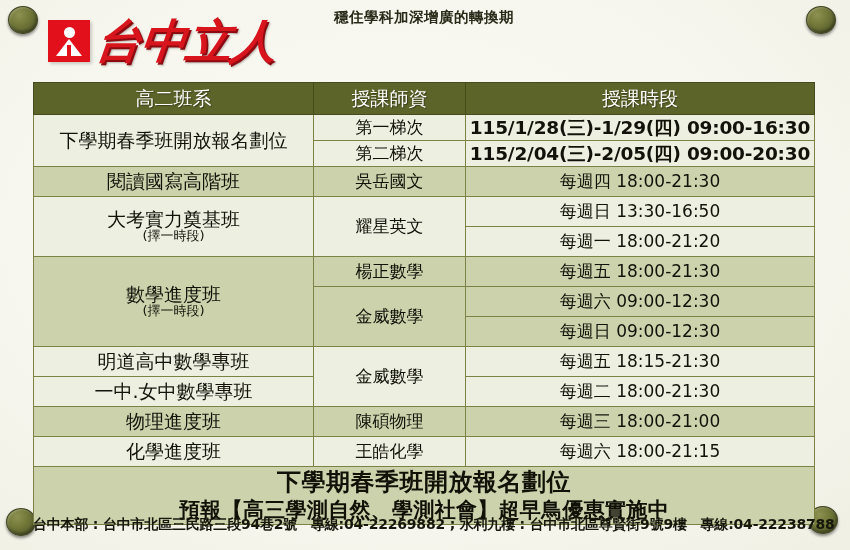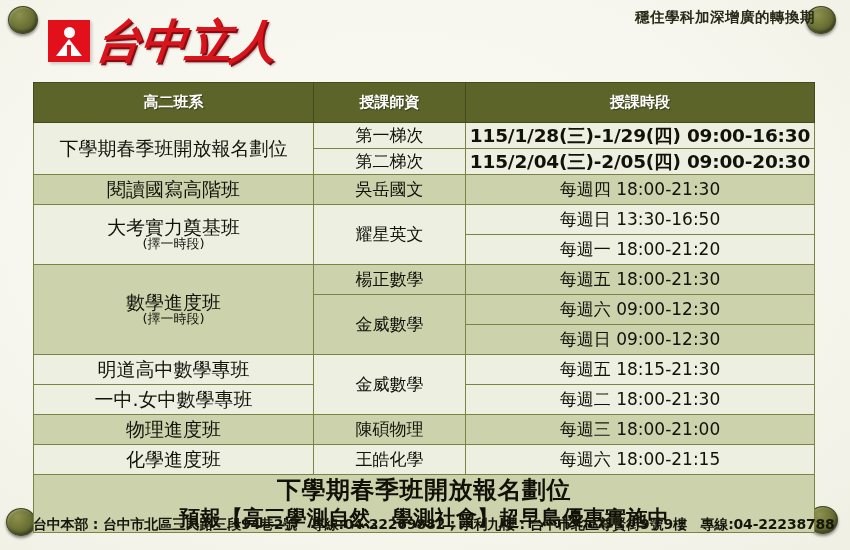--- a/index.html
+++ b/index.html
@@ -62,22 +62,22 @@
     font-size: 46px; font-weight: 700;
     color: #d8141d;
     letter-spacing: -1px;
     font-style: italic;
     text-shadow: 2px 2px 0 #8d0b10, 3px 3px 2px rgba(0,0,0,0.25);
     line-height: 1;
     transform: skewX(-6deg);
   }
 
   .title-block {
-    position: absolute; left: 345px; top: 8px; width: 470px;
-    text-align: right;
+    position: absolute; left: 334px; top: 8px; width: 470px;
+    text-align: left;
     font-family: Liberation Serif, serif;
   }
   .subtitle {
     font-size: 14.5px; font-weight: 700;
     color: #2a2a18;
     letter-spacing: 0.5px;
     margin-bottom: 1px;
   }
   .maintitle {
     font-size: 39px; font-weight: 400;
@@ -98,23 +98,23 @@
   table.sched td, table.sched th {
     border: 1px solid #7b8244;
     text-align: center;
     vertical-align: middle;
     color: #12120a;
     padding: 0 2px;
   }
   table.sched th {
     background: #5c6429;
     color: #ffffff;
-    font-size: 15px;
-    font-weight: 700;
-    height: 40px;
+    font-size: 19px;
+    font-weight: 400;
+    height: 32px;
     border-color: #454b1d;
     text-shadow: 1px 1px 1px rgba(0,0,0,0.4);
   }
   .cream { background: #edefe1; }
   .sage  { background: #ccd3ac; }
   .c-course { font-size: 19px; line-height: 1.1; }
   .c-course .sub { display: block; font-size: 13px; margin-top: -1px; }
   .c-teacher { font-size: 17px; }
   .c-time { font-size: 17px; }
   .c-time.num { font-size: 18.5px; font-weight: 700; letter-spacing: -0.2px; }

